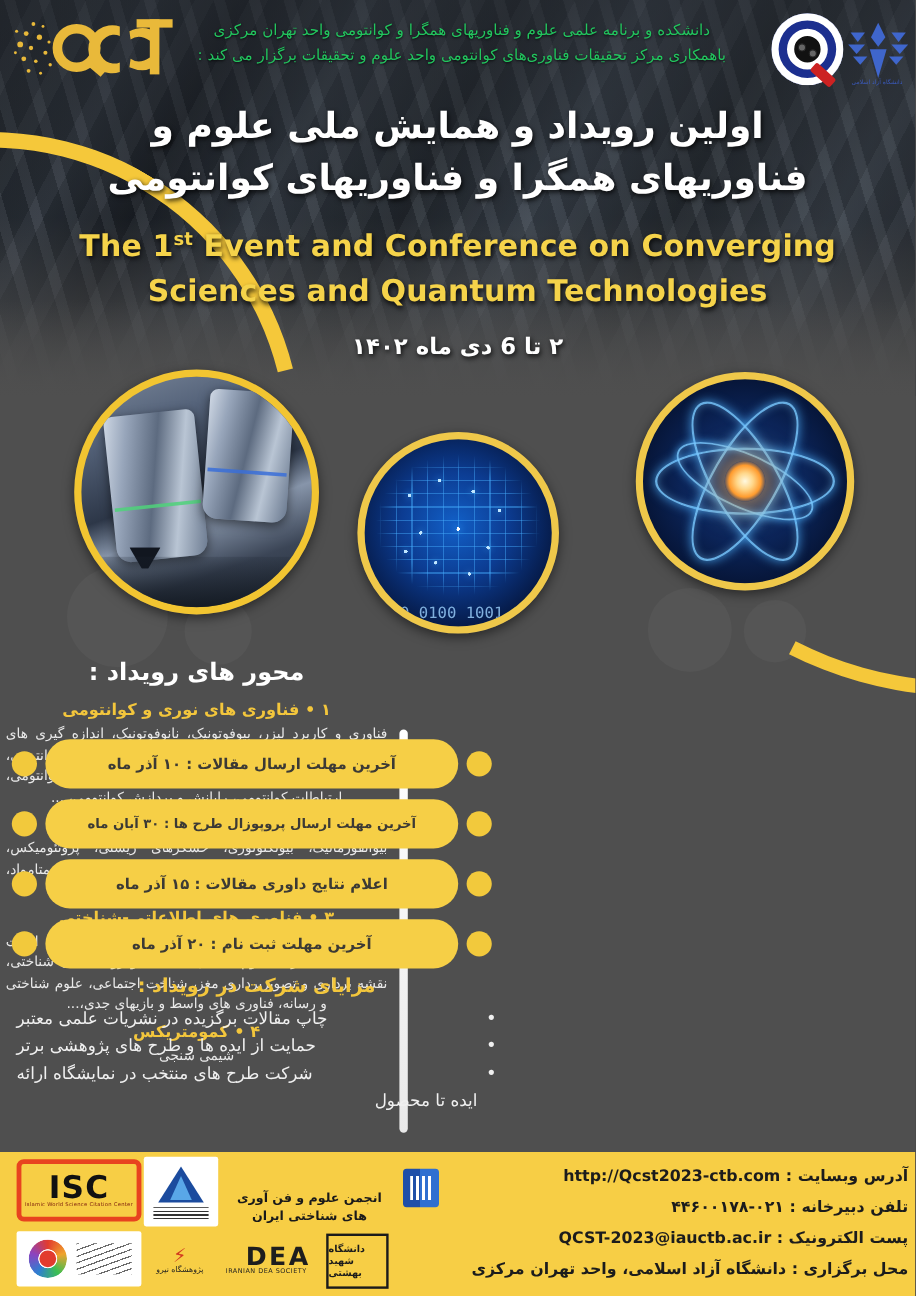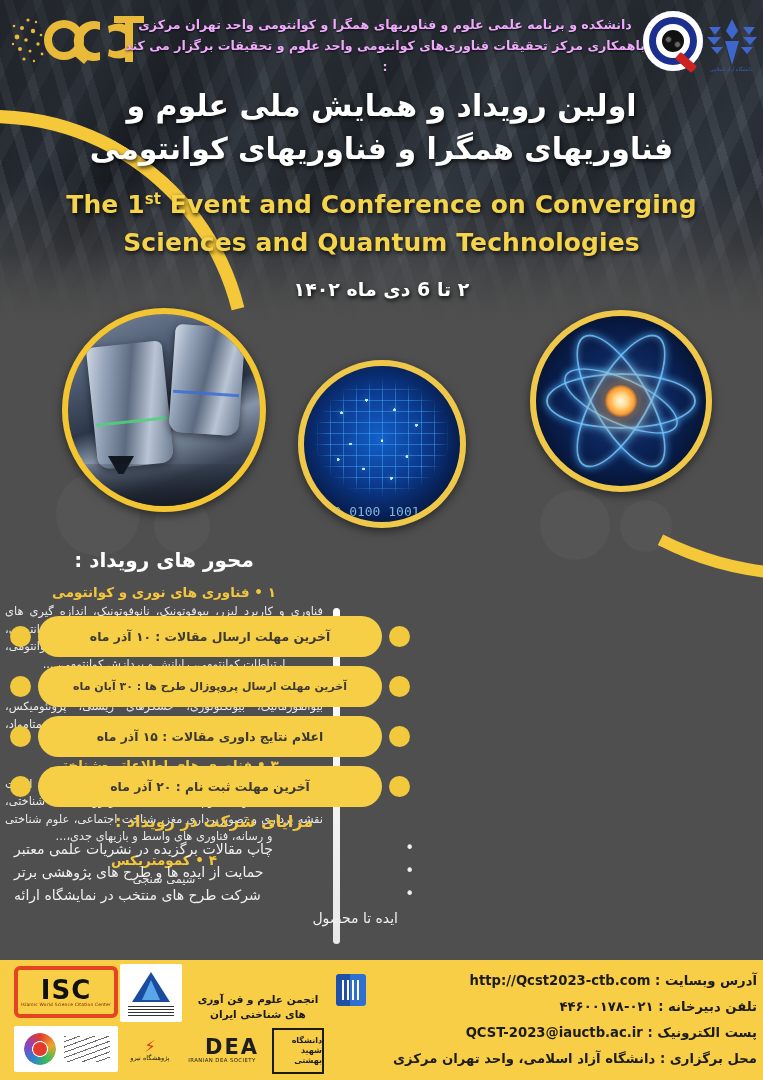--- a/index.html
+++ b/index.html
@@ -49,22 +49,22 @@
     position: absolute; left: 0; top: 0; width: 763px; height: 84px;
     z-index: 8;
     display: flex; align-items: center;
   }
   .qcst-logo {
     position:absolute; left: 8px; top: 6px; width: 140px; height: 70px;
   }
   .hdr-text {
     position:absolute; right: 118px; top: 14px; width: 520px;
     text-align: center;
-    color: #f0abfc;
-    font-weight: bold;
+    color: #22c55e;
+    font-weight: normal;
     font-size: 12.6px;
     line-height: 21px;
     text-shadow: 0 1px 2px rgba(0,0,0,.8);
     direction: rtl;
   }
   .hdr-logos {
     position:absolute; right: 2px; top: 4px; width: 116px; height: 78px;
   }
   .logo-q {
     position:absolute; right: 58px; top: 7px; width: 60px; height: 60px;
@@ -345,21 +345,21 @@
     display:flex; flex-direction:column; align-items:center; justify-content:center;
   }
   .logo-niroo .bolt { font-size: 16px; color:#d23a1f; line-height: 14px; }
   .logo-niroo .nm { font-size: 6.5px; color:#1e1e1e; direction: rtl; }
   .logo-shahid {
     position:absolute; left: 272px; top: 68px; width: 52px; height: 46px;
     background:#f7ce45; border: 2px solid #1b1b1b;
     display:flex; align-items:center; justify-content:center;
   }
   .logo-shahid .sh {
-    font-size: 8px; color:#1b1b1b; direction: rtl; text-align:right; line-height: 10px; font-weight:bold;
+    font-size: 8px; color:#1b1b1b; direction: rtl; text-align:left; line-height: 10px; font-weight:bold;
   }
 </style>
 </head>
 <body>
 
 <div class="poster">
 
   <div class="bg-photo"></div>
   <div class="bg-fade"></div>
 

